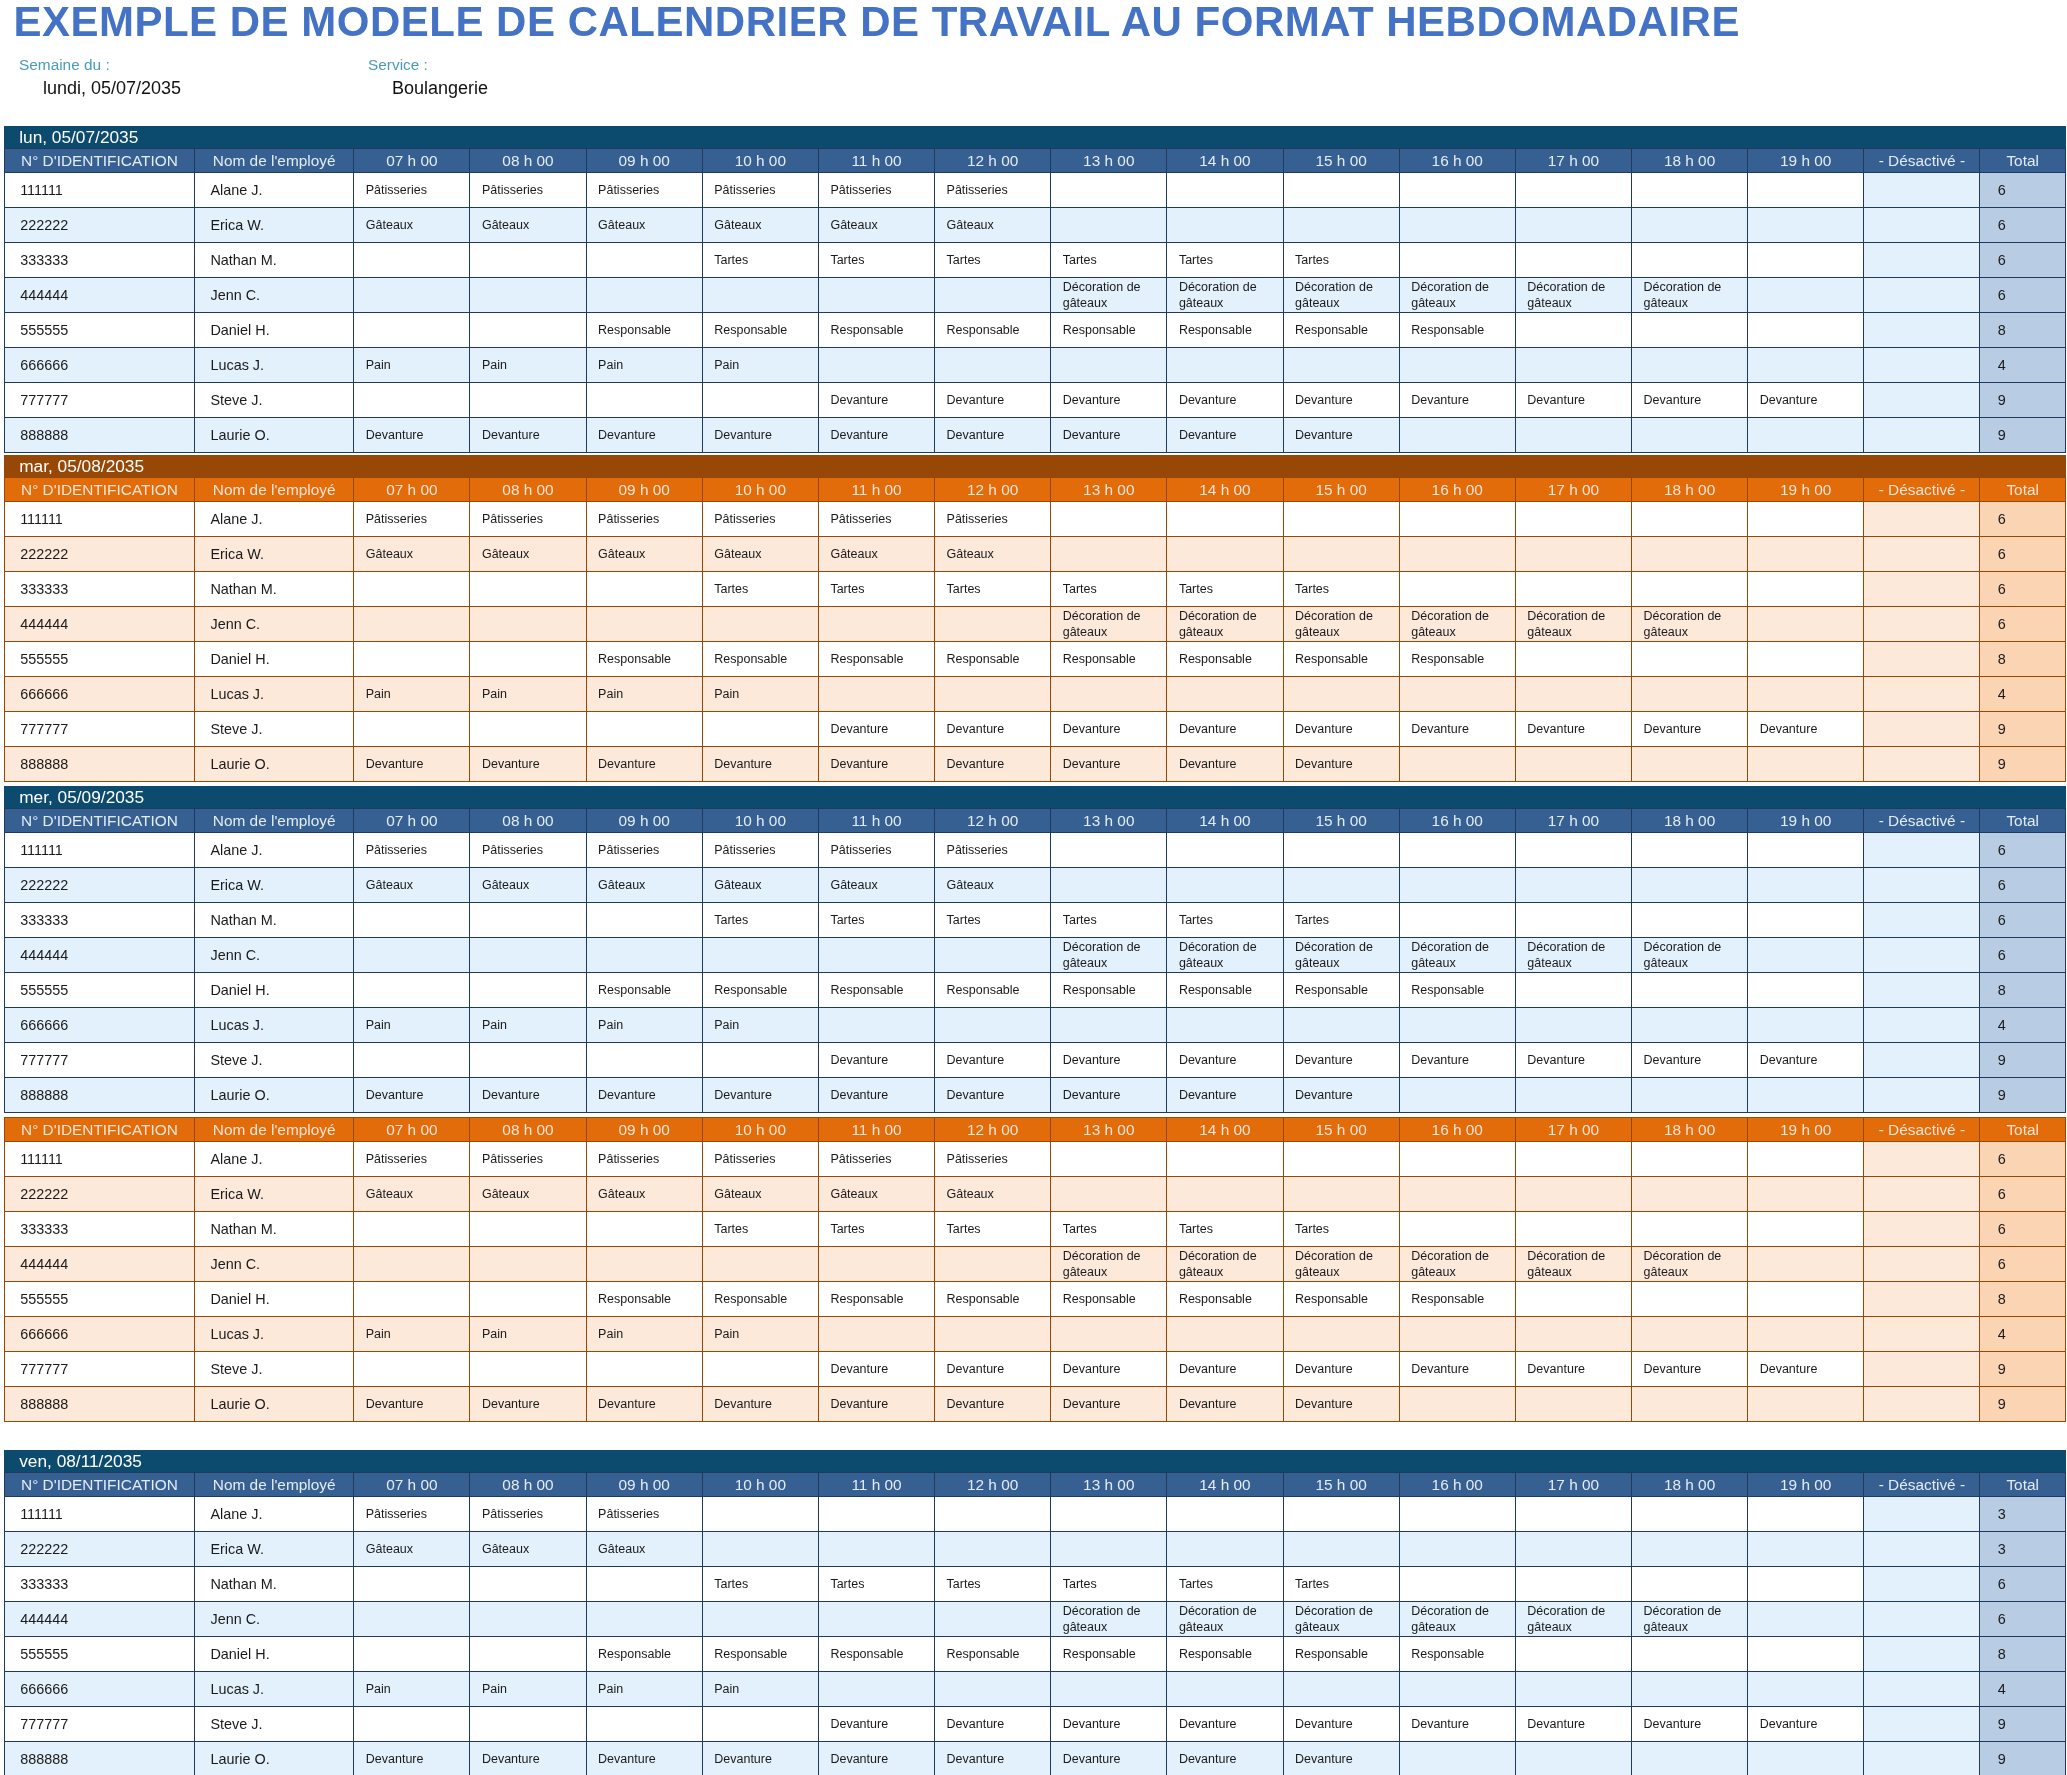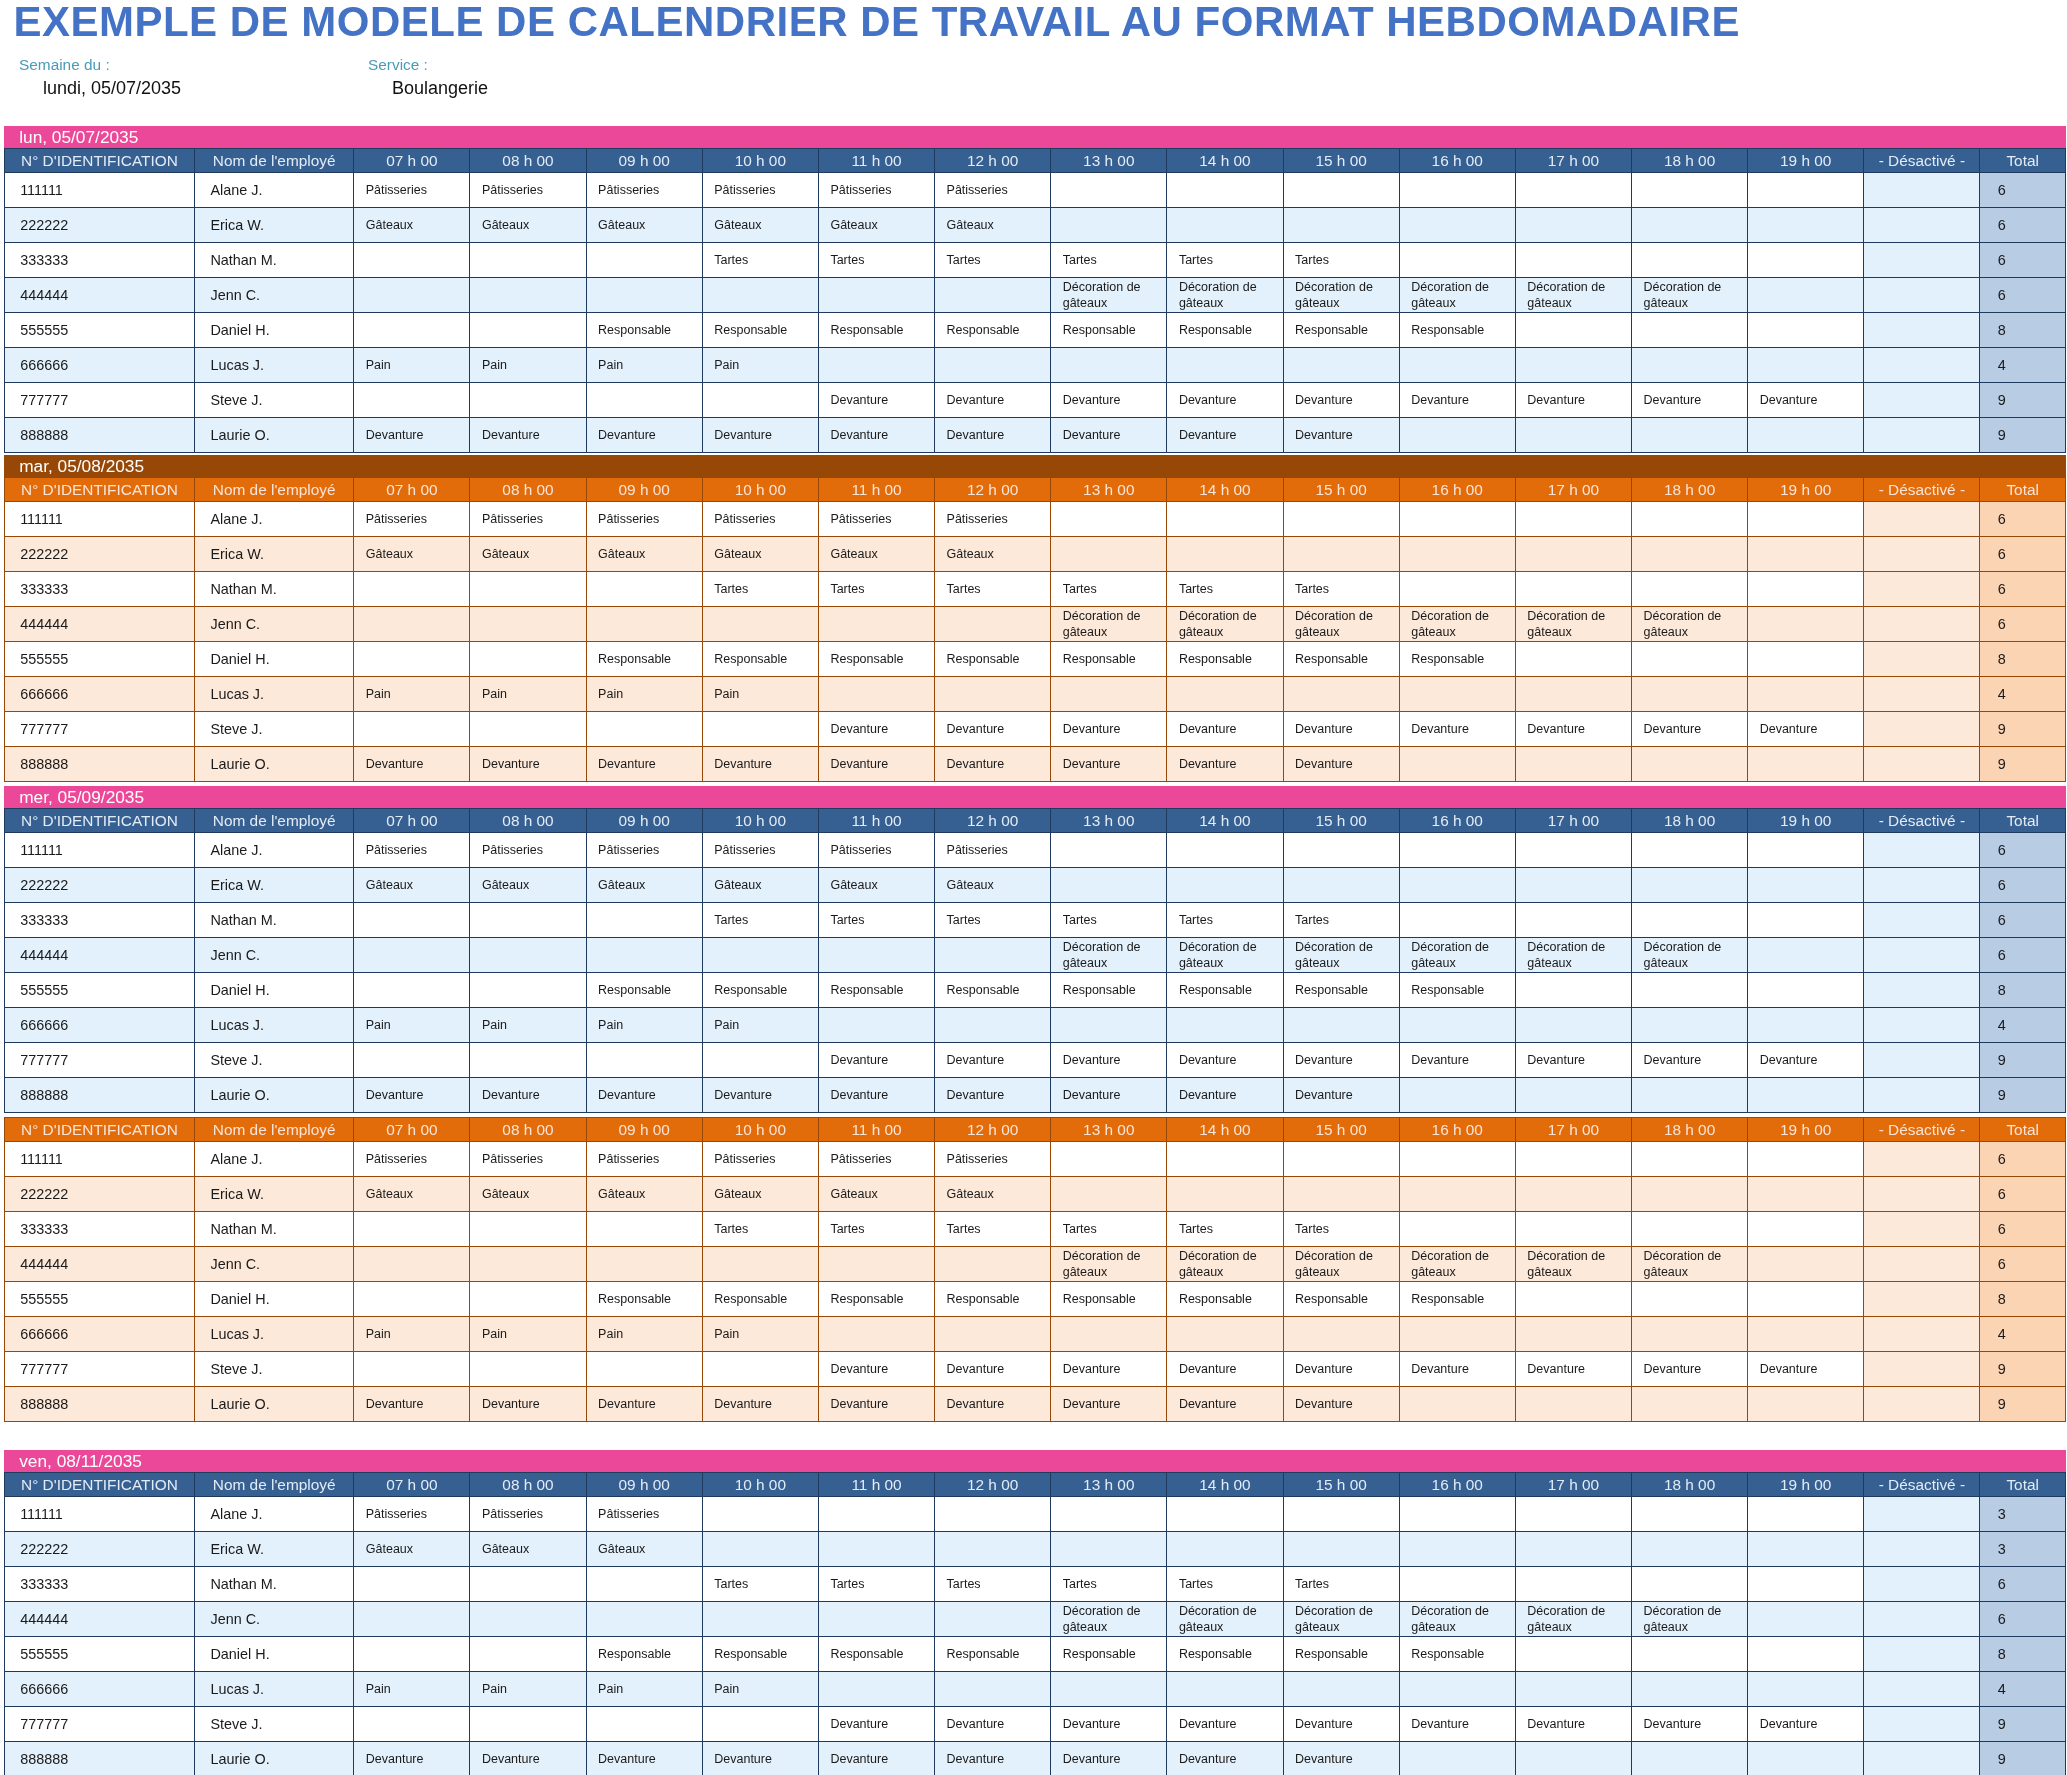--- a/index.html
+++ b/index.html
@@ -16,21 +16,21 @@
        white-space:nowrap; overflow:hidden; }
   td { height:35px; padding:0 0 0 11.5px; font-size:12.5px; vertical-align:middle; box-sizing:border-box;
        overflow:hidden; line-height:16.3px; }
   td.id, td.name { font-size:14.4px; }
   td.id { padding-left:15.4px; }
   td.name { padding-left:15.4px; }
   td.total { font-size:14.4px; padding-left:17.3px; }
   td.wrap { vertical-align:top; padding-top:1px; }
 
   
-  .blue .banner { background:#ec4899; }
+  .blue .banner { background:#0c4a6e; }
   .blue th { background:#366092; color:#E3EBF5; border:1.4px solid #1F3A5C; }
   .blue td { border:1.4px solid #1F3A5C; }
   .blue tr.odd td { background:#ffffff; }
   .blue tr.even td { background:#E3F1FC; }
   .blue td.dis { background:#E3F1FC !important; }
   .blue td.total { background:#B8CCE4 !important; }
 
   
   .orange .banner { background:#974806; }
   .orange th { background:#E26B0A; color:#FCE4D6; border:1.4px solid #974806; }

